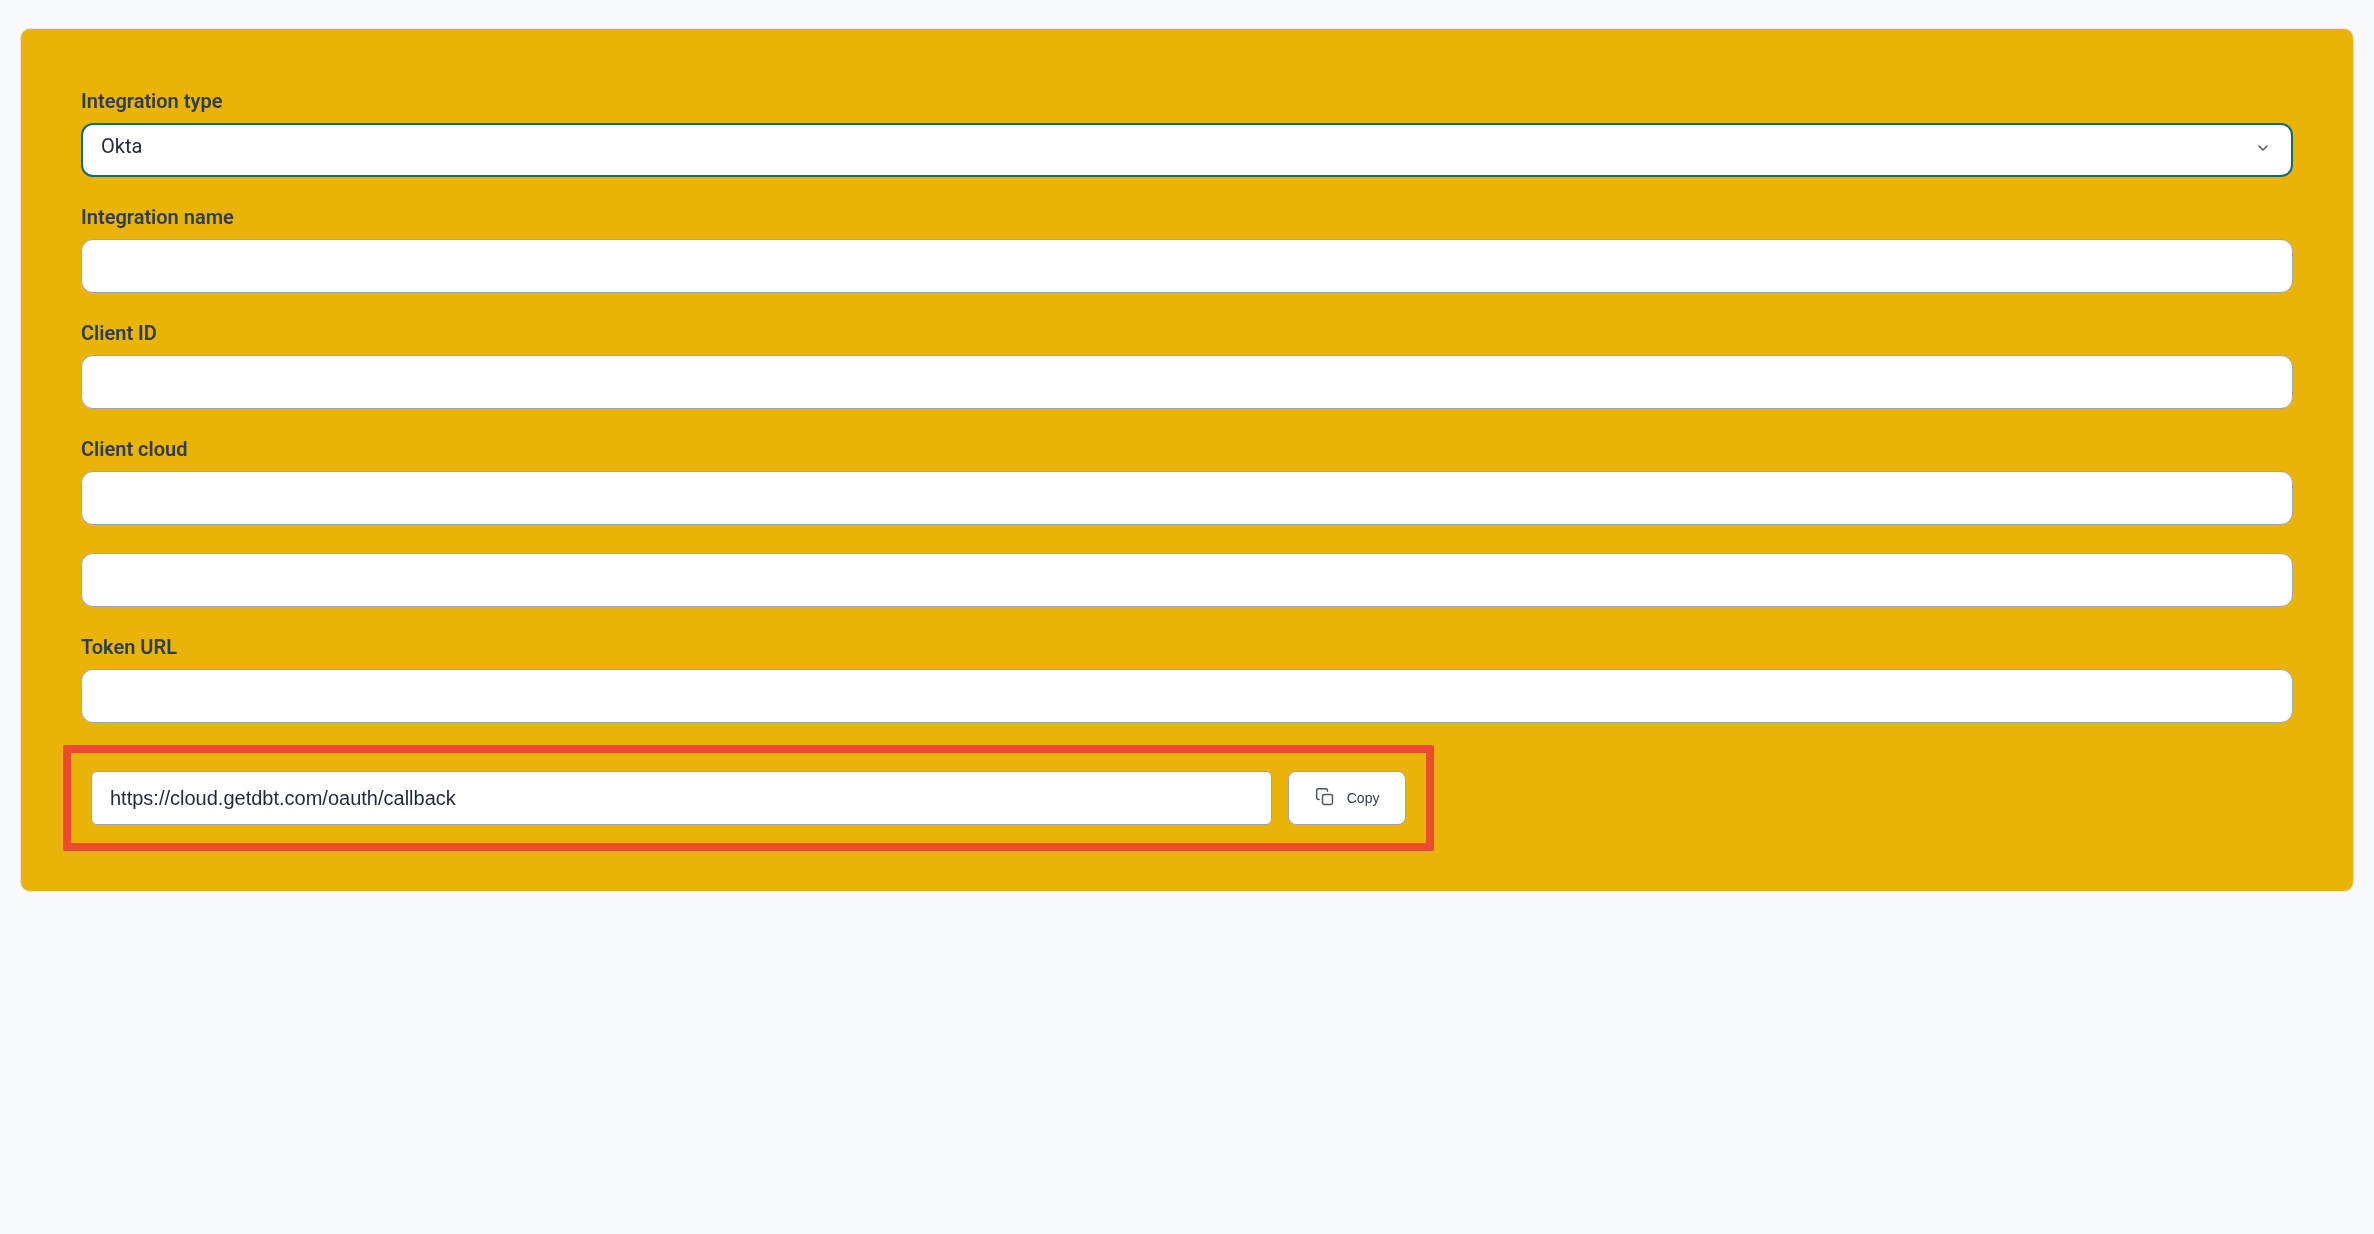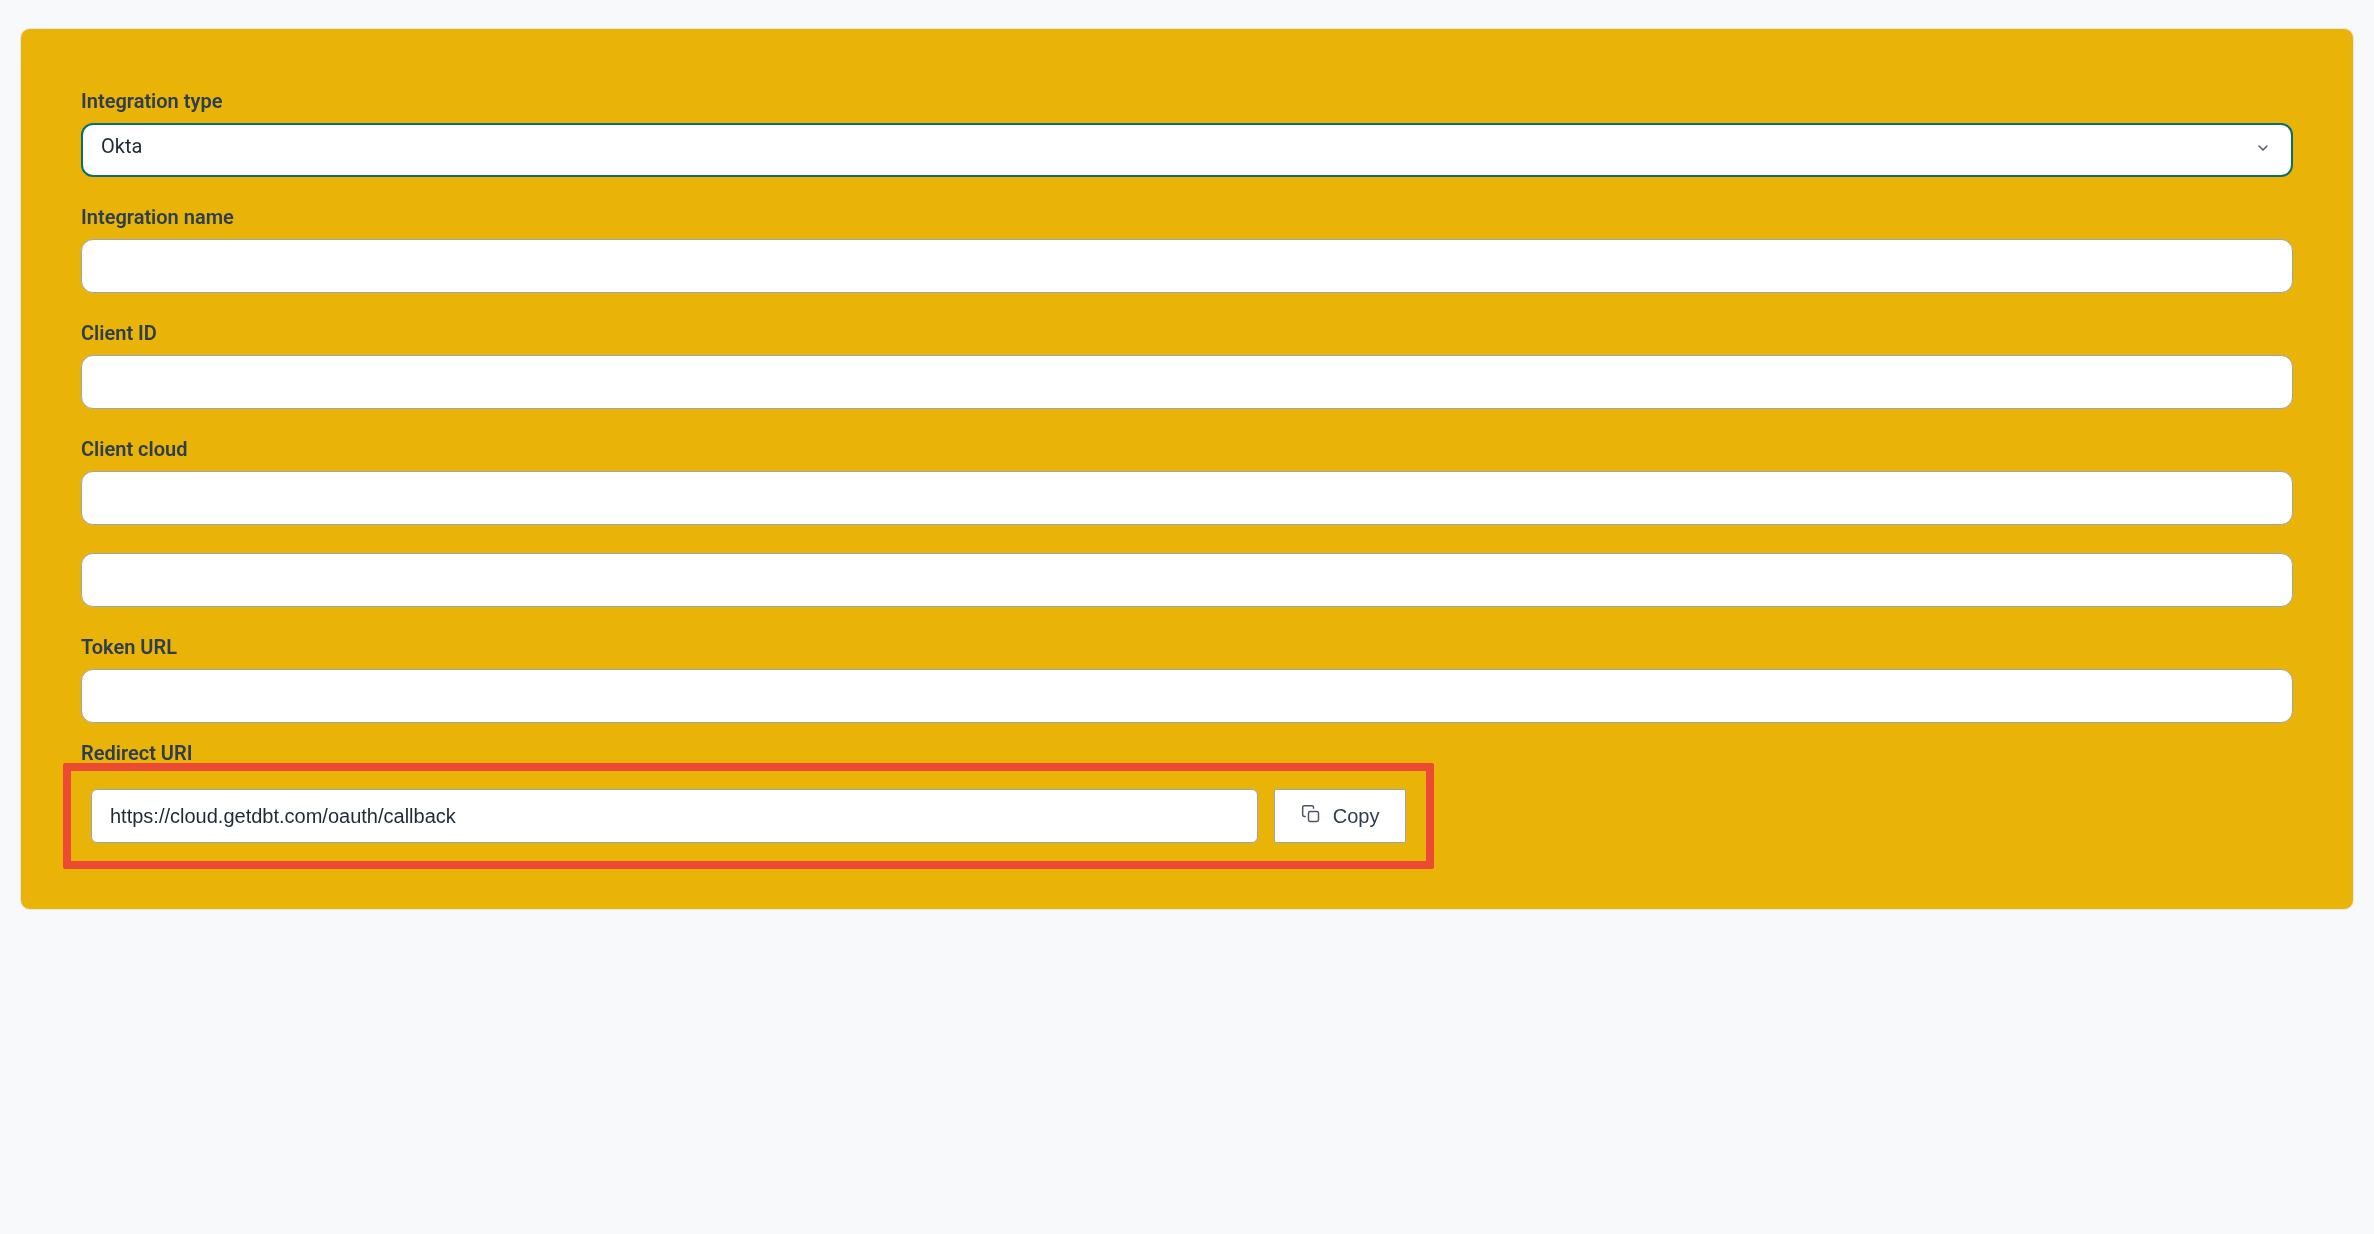--- a/index.html
+++ b/index.html
@@ -82,23 +82,23 @@
     padding: 0 18px;
     font-size: 20px;
     color: #1f2a37;
     background: #fff;
     outline: none;
   }
   .copy-btn {
     height: 54px;
     padding: 0 26px;
     border: 1px solid #9aa5b1;
-    border-radius: 2px;
+    border-radius: 8px;
     background: #fff;
-    font-size: 20px;
+    font-size: 14px;
     color: #2c3e4f;
     display: inline-flex;
     align-items: center;
     gap: 12px;
     cursor: pointer;
   }
   .copy-icon { color: #4b5563; flex-shrink: 0; }
   
   .redirect-label-wrap {
     position: relative;
@@ -152,23 +152,20 @@
   <div class="form-group">
     <input type="text" class="text-input" value="" style="">
   </div>
 
   <div class="form-group">
     <label class="form-label">Token URL</label>
     <input type="text" class="text-input" value="" style="">
   </div>
 
   <div>
-    <div class="redirect-label-wrap">
-      <span class="redirect-label">Redirect URI</span>
-    </div>
     <div class="highlight-box">
       <input type="text" class="redirect-input" readonly="" value="https://cloud.getdbt.com/oauth/callback" style="">
       <button class="copy-btn">
         <span class="copy-icon">
           <svg width="20" height="20" viewBox="0 0 24 24" fill="none" stroke="currentColor" stroke-width="1.8" stroke-linecap="round" stroke-linejoin="round">
             <rect x="9" y="9" width="12" height="12" rx="2"></rect>
             <path d="M5 15H4a2 2 0 0 1-2-2V4a2 2 0 0 1 2-2h9a2 2 0 0 1 2 2v1"></path>
           </svg>
         </span>
         <span>Copy</span>

